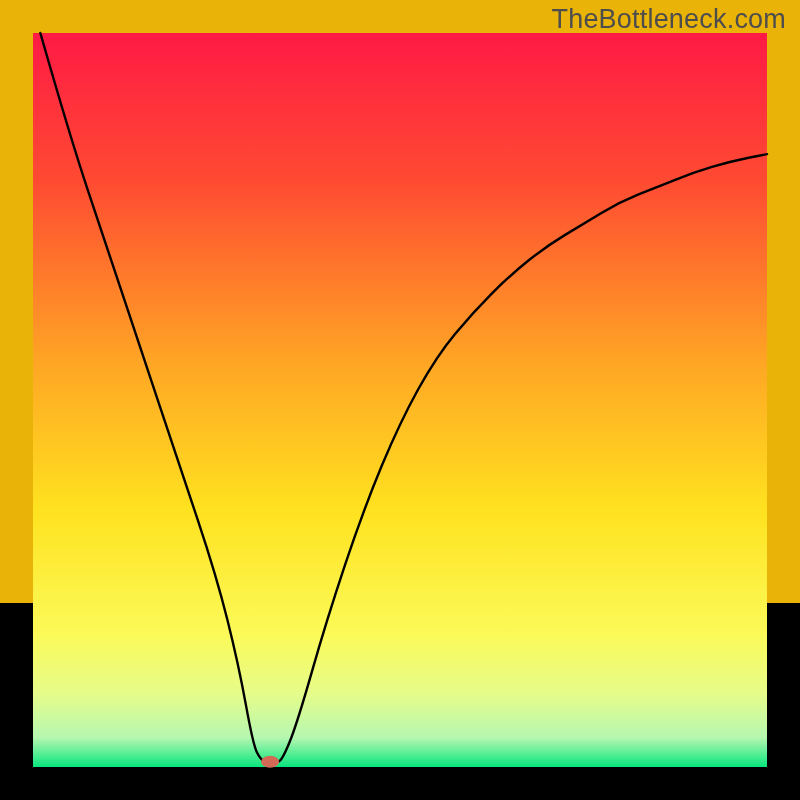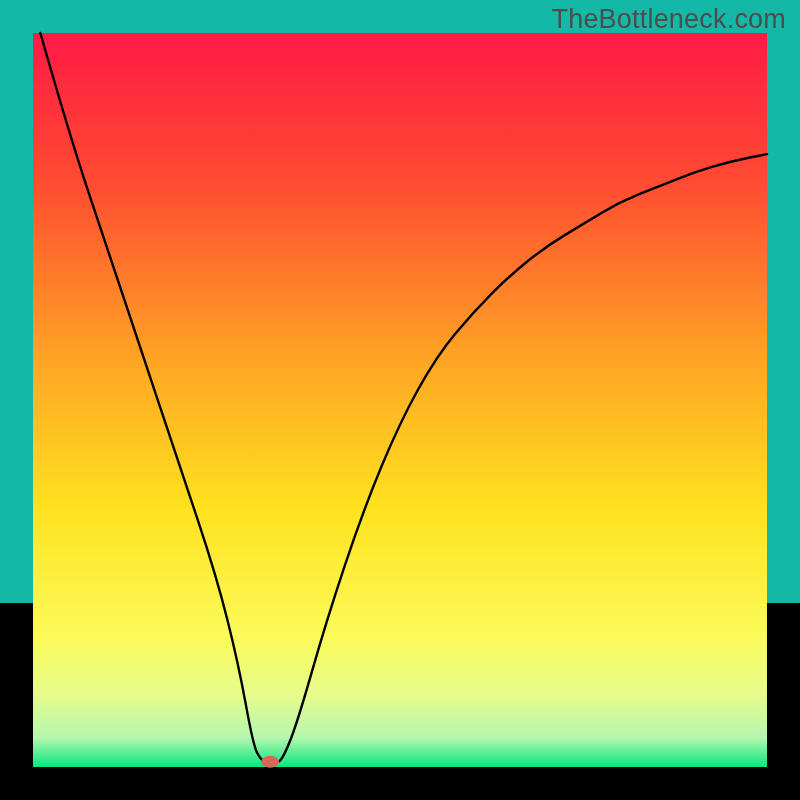--- a/index.html
+++ b/index.html
@@ -8,21 +8,21 @@
     width: 800px;
     height: 800px;
     background: #000;
     font-family: Arial, Helvetica, sans-serif;
     overflow: hidden;
   }
   .frame {
     position: relative;
     width: 800px;
     height: 603px;
-    background: #14b8a6;
+    background: #eab308;
   }
   .watermark {
     position: absolute;
     top: 4px;
     right: 14px;
     color: #4d4d4d;
     font-size: 27px;
     font-weight: 500;
     letter-spacing: 0.2px;
     z-index: 10;

